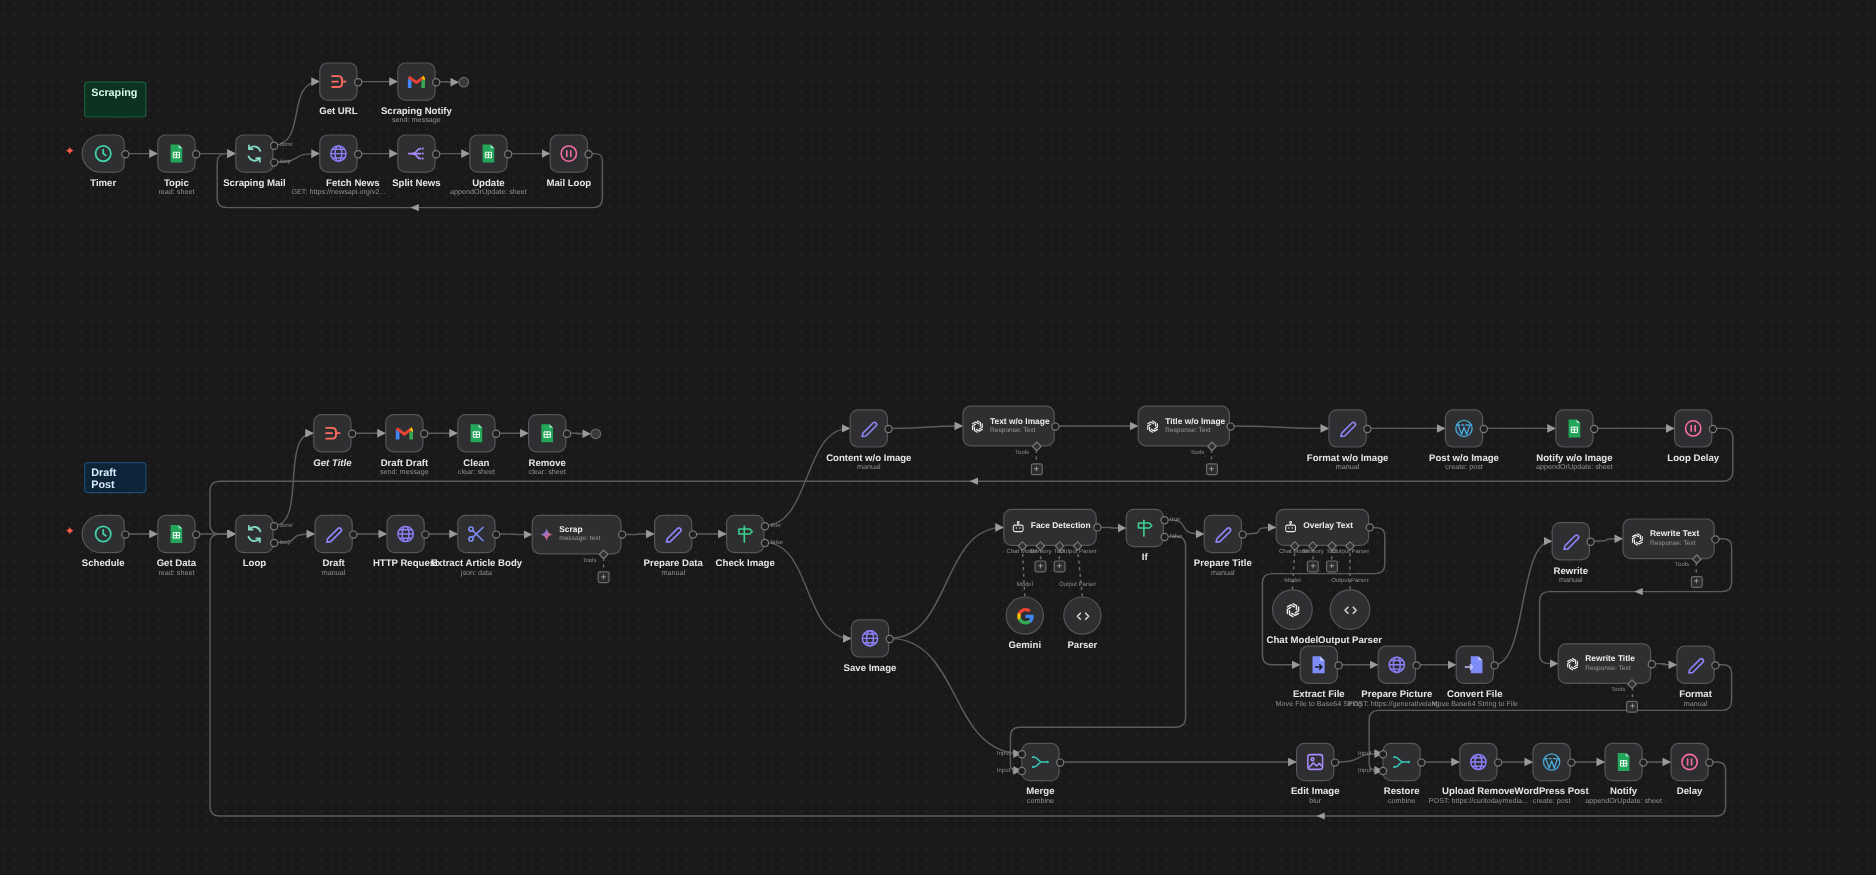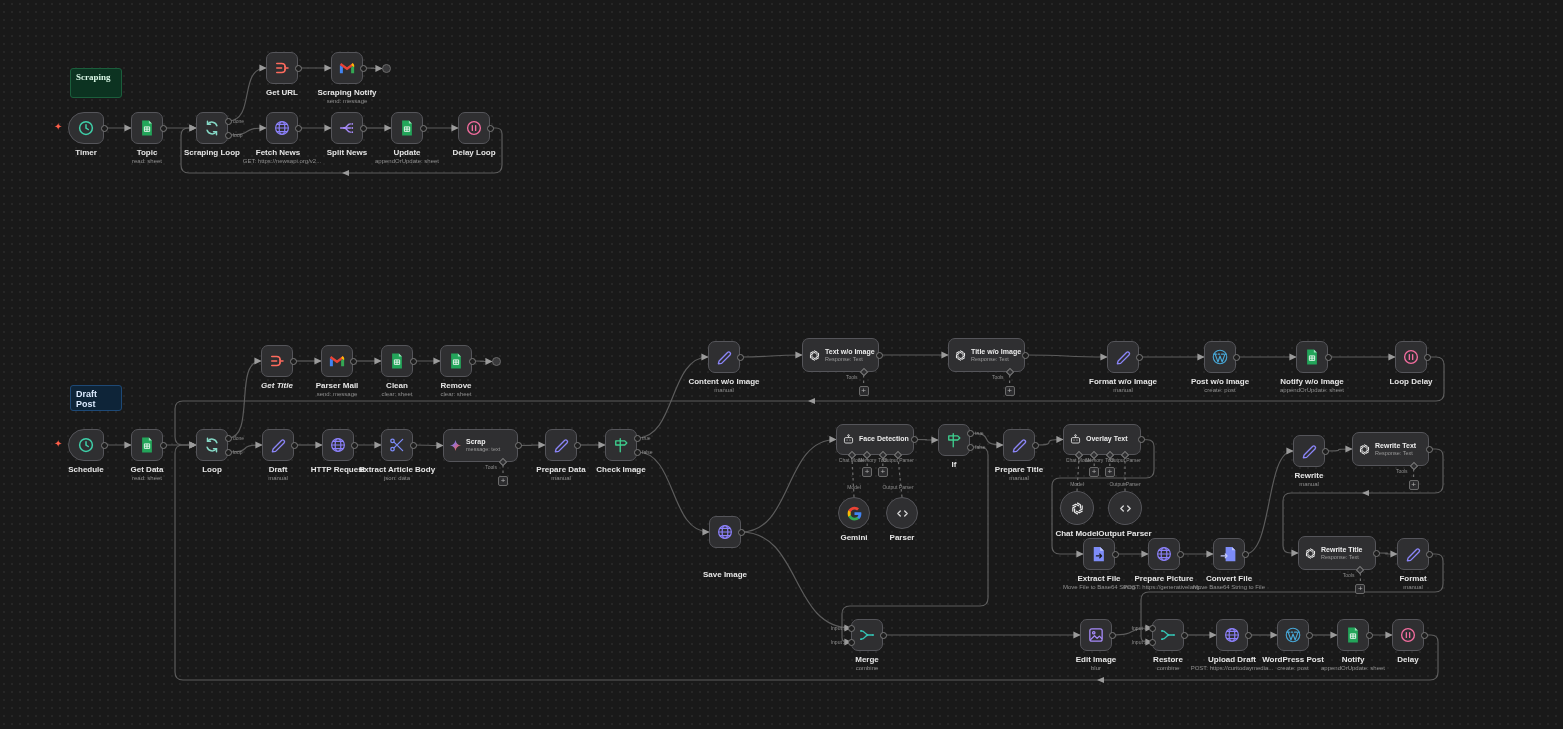--- a/index.html
+++ b/index.html
@@ -118,21 +118,21 @@
       <path d="M863.6,375 L863.6,386" class="edge dashed"></path>
       <path d="M1009.6,375 L1009.6,386" class="edge dashed"></path>
       <path d="M867.2,458 L867.2,467" class="edge dashed"></path>
       <path d="M882.8,458 L882.8,467" class="edge dashed"></path>
       <path d="M1094.2,458 L1094.2,467" class="edge dashed"></path>
       <path d="M1109.8,458 L1109.8,467" class="edge dashed"></path>
       <path d="M1413.6,469 L1413.6,480" class="edge dashed"></path>
       <path d="M1360.4,573 L1360.4,584" class="edge dashed"></path>
     </svg>
   <div id="nodes-layer">
-      <div class="sticky green" style="left: 70px; top: 68px; width: 52px; height: 30px; font-family: Liberation Serif, serif;">Scraping</div>
+      <div class="sticky green" style="left: 70px; top: 68px; width: 52px; height: 30px;">Scraping</div>
       <div class="sticky blue" style="left: 70px; top: 385px; width: 52px; height: 26px;">Draft Post</div>
       <div class="node trigger" style="left: 68px; top: 112px; width: 36px; height: 32px;">
         <span class="icon">
           <svg viewBox="0 0 24 24" fill="none" stroke="#3fd0a9" stroke-width="2" stroke-linecap="round">
             <circle cx="12" cy="12" r="8.5"></circle>
             <path d="M12 7.5V12l3 2"></path>
           </svg>
         </span>
       </div>
       <div class="nlabel" style="left: 86px; top: 148px;">Timer</div>
@@ -153,21 +153,21 @@
       <div class="node" style="left: 196px; top: 112px; width: 32px; height: 32px;">
         <span class="icon">
           <svg viewBox="0 0 24 24" fill="none" stroke="#86d8c6" stroke-width="2" stroke-linecap="round">
             <path d="M18.5 9A7 7 0 0 0 6.3 6.8"></path>
             <path d="M5.5 15a7 7 0 0 0 12.2 2.2"></path>
             <path d="M6 3v4h4"></path>
             <path d="M18 21v-4h-4"></path>
           </svg>
         </span>
       </div>
-      <div class="nlabel" style="left: 212px; top: 148px;">Scraping Loop</div>
+      <div class="nlabel" style="left: 212px; top: 148px;">Scraping Mail</div>
       <div class="port-out" style="left: 224.5px; top: 117.5px;"></div>
       <div class="tinylabel" style="left: 233px; top: 118px;">done</div>
       <div class="port-out" style="left: 224.5px; top: 131.5px;"></div>
       <div class="tinylabel" style="left: 233px; top: 132px;">loop</div>
       <div class="node" style="left: 266px; top: 52px; width: 32px; height: 32px;">
         <span class="icon">
           <svg viewBox="0 0 24 24" fill="none" stroke="#ff6b5e" stroke-width="2" stroke-linecap="round">
             <path d="M5 6h6.5c2.6 0 4.5 1.6 4.5 4"></path>
             <path d="M5 12h6.5"></path>
             <path d="M5 18h6.5c2.6 0 4.5-1.6 4.5-4"></path>
@@ -194,21 +194,21 @@
       <div class="node dotn" style="left: 382px; top: 64px; width: 9px; height: 9px;"></div>
       <div class="node" style="left: 266px; top: 112px; width: 32px; height: 32px;">
         <span class="icon">
           <svg viewBox="0 0 24 24" fill="none" stroke="#8b80f9" stroke-width="1.6">
             <circle cx="12" cy="12" r="8.5"></circle>
             <ellipse cx="12" cy="12" rx="3.8" ry="8.5"></ellipse>
             <path d="M3.5 12h17M4.8 7.2h14.4M4.8 16.8h14.4"></path>
           </svg>
         </span>
       </div>
-      <div class="nlabel" style="left: 278px; top: 148px;">Fetch News</div>
+      <div class="nlabel" style="left: 294px; top: 148px;">Fetch News</div>
       <div class="nsublabel" style="left: 282px; top: 158px;">GET: https://newsapi.org/v2...</div>
       <div class="port-out" style="left: 294.5px; top: 124.5px;"></div>
       <div class="node" style="left: 331px; top: 112px; width: 32px; height: 32px;">
         <span class="icon">
           <svg viewBox="0 0 24 24" fill="none" stroke="#a78bfa" stroke-width="1.9" stroke-linecap="round">
             <path d="M3.5 12H8"></path>
             <path d="M8 12c5 0 3.5-5.5 8.5-5.5"></path>
             <path d="M8 12h8.5"></path>
             <path d="M8 12c5 0 3.5 5.5 8.5 5.5"></path>
             <circle cx="19" cy="6.5" r="1.2" fill="#a78bfa" stroke="none"></circle>
@@ -233,21 +233,21 @@
       <div class="nsublabel" style="left: 407px; top: 158px;">appendOrUpdate: sheet</div>
       <div class="port-out" style="left: 419.5px; top: 124.5px;"></div>
       <div class="node" style="left: 458px; top: 112px; width: 32px; height: 32px;">
         <span class="icon">
           <svg viewBox="0 0 24 24" fill="none" stroke="#f36d9f" stroke-width="1.8" stroke-linecap="round">
             <circle cx="12" cy="12" r="8.5"></circle>
             <path d="M9.8 8.8v6.4M14.2 8.8v6.4"></path>
           </svg>
         </span>
       </div>
-      <div class="nlabel" style="left: 474px; top: 148px;">Delay Loop</div>
+      <div class="nlabel" style="left: 474px; top: 148px;">Mail Loop</div>
       <div class="port-out" style="left: 486.5px; top: 124.5px;"></div>
       <div class="node trigger" style="left: 68px; top: 429px; width: 36px; height: 32px;">
         <span class="icon">
           <svg viewBox="0 0 24 24" fill="none" stroke="#3fd0a9" stroke-width="2" stroke-linecap="round">
             <circle cx="12" cy="12" r="8.5"></circle>
             <path d="M12 7.5V12l3 2"></path>
           </svg>
         </span>
       </div>
       <div class="nlabel" style="left: 86px; top: 465px;">Schedule</div>
@@ -296,21 +296,21 @@
       <div class="node" style="left: 321px; top: 345px; width: 32px; height: 32px;">
         <span class="icon">
           <svg viewBox="0 0 24 24">
             <path d="M2.5 8v11h4V11z" fill="#4285f4"></path>
             <path d="M17.5 11v8h4V8z" fill="#34a853"></path>
             <path d="M2.5 8l9.5 7 9.5-7-1.8-2.6L12 11 4.3 5.4z" fill="#ea4335"></path>
             <path d="M19.7 5.4L21.5 8v3l-4-3z" fill="#fbbc04"></path>
           </svg>
         </span>
       </div>
-      <div class="nlabel" style="left: 337px; top: 381px;">Parser Mail</div>
+      <div class="nlabel" style="left: 337px; top: 381px;">Draft Draft</div>
       <div class="nsublabel" style="left: 337px; top: 391px;">send: message</div>
       <div class="port-out" style="left: 349.5px; top: 357.5px;"></div>
       <div class="node" style="left: 381px; top: 345px; width: 32px; height: 32px;">
         <span class="icon">
           <svg viewBox="0 0 24 24">
             <path d="M5.5 2h9l4 4v16h-13z" fill="#23a55a"></path>
             <path d="M14.5 2l4 4h-4z" fill="#9fe0bd"></path>
             <path d="M8.5 10.5h7v6h-7z" fill="none" stroke="#fff" stroke-width="1.1"></path>
             <path d="M8.5 13.5h7M12 10.5v6" stroke="#fff" stroke-width="1.1"></path>
           </svg>
@@ -622,21 +622,21 @@
       <div class="nlabel" style="left: 1125px; top: 529px;">Output Parser</div>
       <div class="node" style="left: 709px; top: 516px; width: 32px; height: 32px;">
         <span class="icon">
           <svg viewBox="0 0 24 24" fill="none" stroke="#8b80f9" stroke-width="1.6">
             <circle cx="12" cy="12" r="8.5"></circle>
             <ellipse cx="12" cy="12" rx="3.8" ry="8.5"></ellipse>
             <path d="M3.5 12h17M4.8 7.2h14.4M4.8 16.8h14.4"></path>
           </svg>
         </span>
       </div>
-      <div class="nlabel" style="left: 725px; top: 552px; margin-top: 18px;">Save Image</div>
+      <div class="nlabel" style="left: 725px; top: 552px;">Save Image</div>
       <div class="port-out" style="left: 737.5px; top: 528.5px;"></div>
       <div class="node" style="left: 1083px; top: 538px; width: 32px; height: 32px;">
         <span class="icon">
           <svg viewBox="0 0 24 24">
             <path d="M5 2.5h8.5l5 5v14H5z" fill="#7d8cf8"></path>
             <path d="M13.5 2.5l5 5h-5z" fill="#bcc3fc"></path>
             <path d="M8.5 14.5h7M15.5 14.5L13 12M15.5 14.5L13 17" stroke="#1a1a1e" stroke-width="1.6" fill="none" stroke-linecap="round" stroke-linejoin="round"></path>
           </svg>
         </span>
       </div>
@@ -775,21 +775,21 @@
       <div class="tinylabel right" style="left: 1147px; top: 639px;">Input 2</div>
       <div class="node" style="left: 1216px; top: 619px; width: 32px; height: 32px;">
         <span class="icon">
           <svg viewBox="0 0 24 24" fill="none" stroke="#8b80f9" stroke-width="1.6">
             <circle cx="12" cy="12" r="8.5"></circle>
             <ellipse cx="12" cy="12" rx="3.8" ry="8.5"></ellipse>
             <path d="M3.5 12h17M4.8 7.2h14.4M4.8 16.8h14.4"></path>
           </svg>
         </span>
       </div>
-      <div class="nlabel" style="left: 1232px; top: 655px;">Upload Draft</div>
+      <div class="nlabel" style="left: 1232px; top: 655px;">Upload Remove</div>
       <div class="nsublabel" style="left: 1232px; top: 665px;">POST: https://curitodaymedia...</div>
       <div class="port-out" style="left: 1244.5px; top: 631.5px;"></div>
       <div class="node" style="left: 1277px; top: 619px; width: 32px; height: 32px;">
         <span class="icon">
           <svg viewBox="0 0 24 24" fill="none" stroke="#47a8d8" stroke-width="1.5" stroke-linecap="round" stroke-linejoin="round">
             <circle cx="12" cy="12" r="9"></circle>
             <path d="M3.8 8.2h3.4M9.5 8.2h2M14 8.2h3.2M20.2 8.2h-1"></path>
             <path d="M5.5 8.2l3.8 10.5 2.7-8 2.9 8L18.7 8.2"></path>
           </svg>
         </span>

